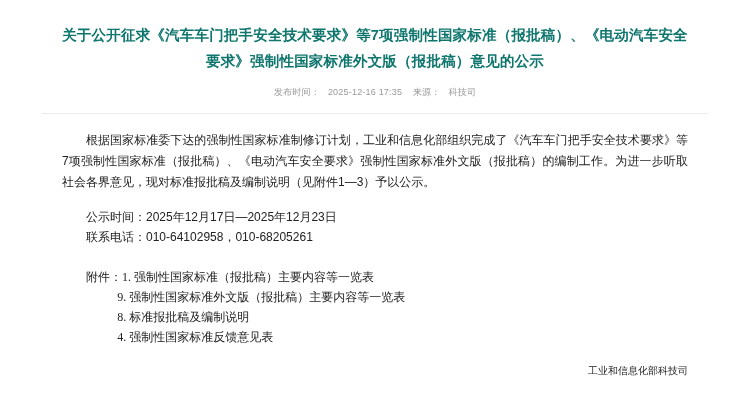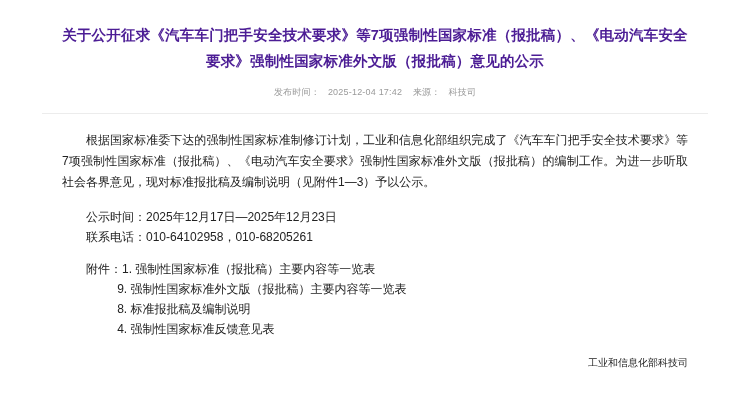--- a/index.html
+++ b/index.html
@@ -22,21 +22,21 @@
     padding: 0;
     background: #ffffff;
   }
   .title {
     margin: 0;
     padding: 22px 62px 0 62px;
     font-size: 14.5px;
     line-height: 26px;
     font-weight: bold;
     text-align: center;
-    color: #4c1d95;
+    color: #0f766e;
     letter-spacing: 0.2px;
   }
   .meta {
     margin-top: 12px;
     text-align: center;
     font-size: 9px;
     color: #9a9a9a;
     letter-spacing: 0.2px;
   }
   .meta span {
@@ -59,22 +59,23 @@
     text-indent: 2em;
   }
   .block {
     margin: 0 0 8px 0;
     padding-left: 2em;
   }
   .block-line {
     line-height: 20px;
   }
   .attach {
-    margin-top: 12px;
+    margin-top: 20px;
     padding-left: 2em;
+    font-family: Liberation Serif, serif;
   }
   .attach-head {
     line-height: 20px;
   }
   .attach-item {
     line-height: 20px;
     padding-left: 2.6em;
   }
   .attach-item.first {
     padding-left: 0;
@@ -90,21 +91,21 @@
   }
 </style>
 </head>
 <body>
 
 <div class="page">
 
   <h1 class="title">关于公开征求《汽车车门把手安全技术要求》等7项强制性国家标准（报批稿）、《电动汽车安全要求》强制性国家标准外文版（报批稿）意见的公示</h1>
 
   <div class="meta">
-    <span>发布时间：</span><span>2025-12-04 17:42</span>
+    <span>发布时间：</span><span>2025-12-16 17:35</span>
     <span>来源：</span><span>科技司</span>
   </div>
 
   <div class="divider"></div>
 
   <div class="body">
 
     <p class="para">根据国家标准委下达的强制性国家标准制修订计划，工业和信息化部组织完成了《汽车车门把手安全技术要求》等7项强制性国家标准（报批稿）、《电动汽车安全要求》强制性国家标准外文版（报批稿）的编制工作。为进一步听取社会各界意见，现对标准报批稿及编制说明（见附件1—3）予以公示。</p>
 
 

